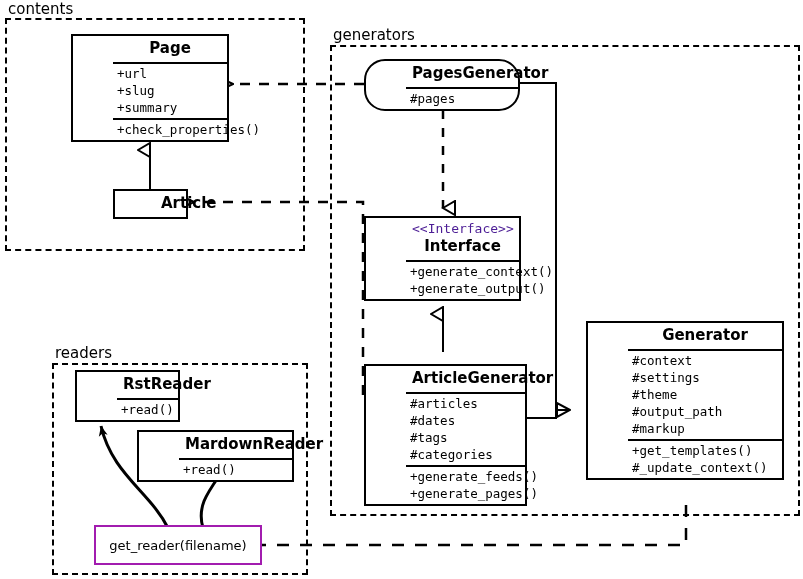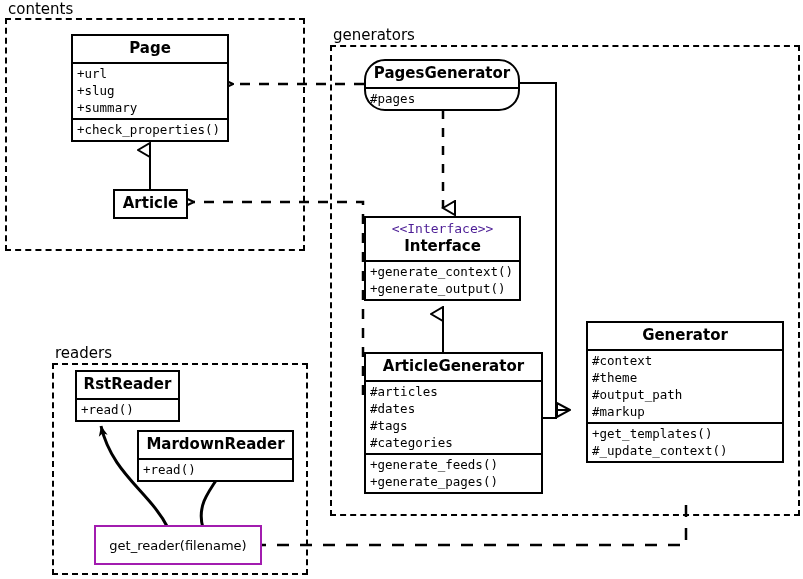--- a/index.html
+++ b/index.html
@@ -51,20 +51,21 @@
     z-index: 6;
   }
 
   
   .uml-class {
     position: absolute;
     background: #ffffff;
     border: 2px solid #000;
     box-sizing: border-box;
     z-index: 4;
+    padding-left: 40px;
   }
   .uml-name {
     font-family: "DejaVu Sans", sans-serif;
     font-weight: bold;
     font-size: 15px;
     text-align: center;
     color: #000;
     padding: 4px 6px 5px 6px;
     line-height: 1.15;
   }
@@ -222,38 +223,39 @@
     <div class="uml-name">
       <div class="uml-stereotype">&lt;&lt;Interface&gt;&gt;</div>
       <div>Interface</div>
     </div>
     <div class="uml-compartment">
       <div class="uml-member">+generate_context()</div>
       <div class="uml-member">+generate_output()</div>
     </div>
   </div>
 
-  <div class="uml-class" style="left:364px; top:352px; width:179px;">
+  <div class="uml-class" style="left:364px; top:364px; width:163px;">
     <div class="uml-name">ArticleGenerator</div>
     <div class="uml-compartment">
       <div class="uml-member">#articles</div>
       <div class="uml-member">#dates</div>
       <div class="uml-member">#tags</div>
       <div class="uml-member">#categories</div>
     </div>
     <div class="uml-compartment">
       <div class="uml-member">+generate_feeds()</div>
       <div class="uml-member">+generate_pages()</div>
     </div>
   </div>
 
   <div class="uml-class" style="left:586px; top:321px; width:198px;">
     <div class="uml-name">Generator</div>
     <div class="uml-compartment">
       <div class="uml-member">#context</div>
+      <div class="uml-member">#settings</div>
       <div class="uml-member">#theme</div>
       <div class="uml-member">#output_path</div>
       <div class="uml-member">#markup</div>
     </div>
     <div class="uml-compartment">
       <div class="uml-member">+get_templates()</div>
       <div class="uml-member">#_update_context()</div>
     </div>
   </div>
 

